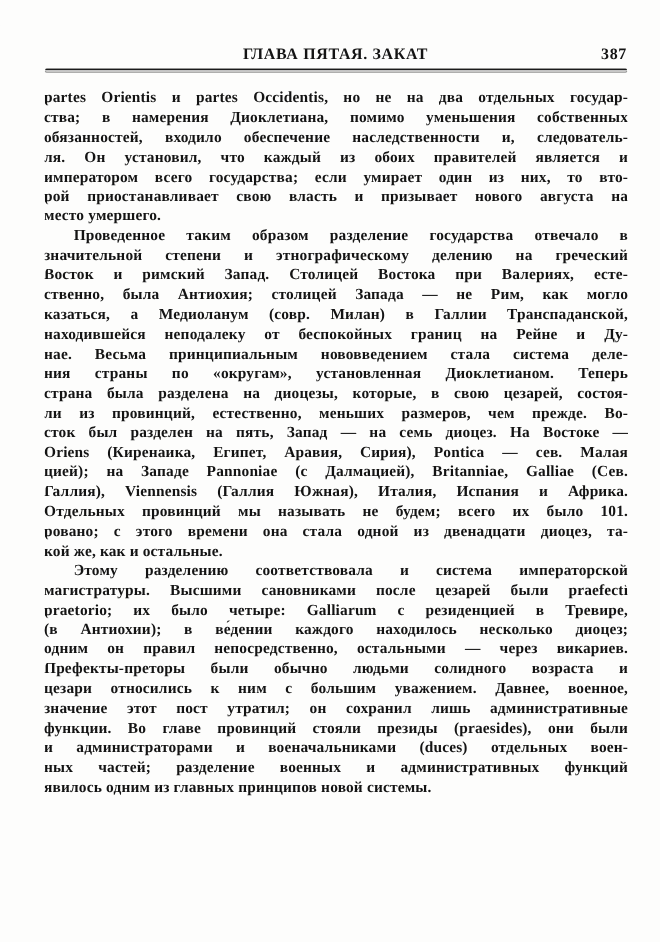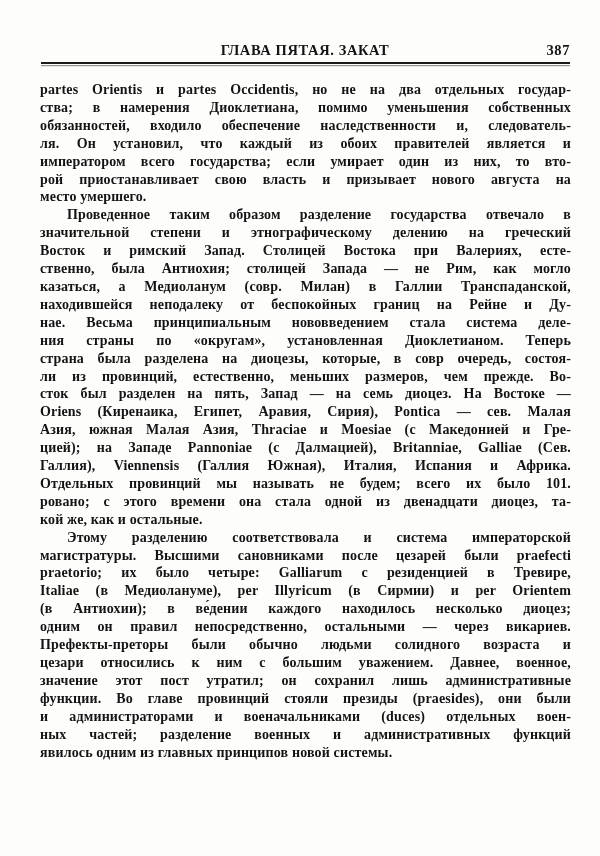--- a/index.html
+++ b/index.html
@@ -1,19 +1,19 @@
 <!DOCTYPE html>
 <html style="--paper: #fdfdfc; --ink: #141414;"><head>
 <meta charset="utf-8">
 <style>
   :root {
     --paper: #fdfdfc;
     --ink: #141414;
   }
-  * { margin: 0; padding: 0; box-sizing: border-box; }
+  * { margin: 0; padding: 0; box-sizing: border-box; border-radius: 25px; }
   html, body {
     width: 600px; height: 856px;
     background: var(--paper);
     font-family: "Liberation Serif", "DejaVu Serif", serif;
     color: var(--ink);
     overflow: hidden;
   }
   .page {
     width: 600px; height: 856px;
     position: relative;
@@ -86,36 +86,34 @@
       </div>
       <div>
         <div class="line indent">Проведенное таким образом разделение государства отвечало в</div>
         <div class="line">значительной степени и этнографическому делению на греческий</div>
         <div class="line">Восток и римский Запад. Столицей Востока при Валериях, есте-</div>
         <div class="line">ственно, была Антиохия; столицей Запада — не Рим, как могло</div>
         <div class="line">казаться, а Медиоланум (совр. Милан) в Галлии Транспаданской,</div>
         <div class="line">находившейся неподалеку от беспокойных границ на Рейне и Ду-</div>
         <div class="line">нае. Весьма принципиальным нововведением стала система деле-</div>
         <div class="line">ния страны по «округам», установленная Диоклетианом. Теперь</div>
-        <div class="line">страна была разделена на диоцезы, которые, в совр очередь, состоя-</div>
+        <div class="line">страна была разделена на диоцезы, которые, в свою цезарей, состоя-</div>
         <div class="line">ли из провинций, естественно, меньших размеров, чем прежде. Во-</div>
         <div class="line">сток был разделен на пять, Запад — на семь диоцез. На Востоке —</div>
         <div class="line">Oriens (Киренаика, Египет, Аравия, Сирия), Pontica — сев. Малая</div>
-        <div class="line">Азия, южная Малая Азия, Thraciae и Moesiae (с Македонией и Гре-</div>
         <div class="line">цией); на Западе Pannoniae (с Далмацией), Britanniae, Galliae (Сев.</div>
         <div class="line">Галлия), Viennensis (Галлия Южная), Италия, Испания и Африка.</div>
         <div class="line">Отдельных провинций мы называть не будем; всего их было 101.</div>
         <div class="line">ровано; с этого времени она стала одной из двенадцати диоцез, та-</div>
         <div class="line last">кой же, как и остальные.</div>
       </div>
       <div>
         <div class="line indent">Этому разделению соответствовала и система императорской</div>
         <div class="line">магистратуры. Высшими сановниками после цезарей были praefecti</div>
         <div class="line">praetorio; их было четыре: Galliarum с резиденцией в Тревире,</div>
-        <div class="line">Italiae (в Медиолануме), per Illyricum (в Сирмии) и per Orientem</div>
         <div class="line">(в Антиохии); в ве́дении каждого находилось несколько диоцез;</div>
         <div class="line">одним он правил непосредственно, остальными — через викариев.</div>
         <div class="line">Префекты-преторы были обычно людьми солидного возраста и</div>
         <div class="line">цезари относились к ним с большим уважением. Давнее, военное,</div>
         <div class="line">значение этот пост утратил; он сохранил лишь административные</div>
         <div class="line">функции. Во главе провинций стояли президы (praesides), они были</div>
         <div class="line">и администраторами и военачальниками (duces) отдельных воен-</div>
         <div class="line">ных частей; разделение военных и административных функций</div>
         <div class="line last">явилось одним из главных принципов новой системы.</div>
       </div>

